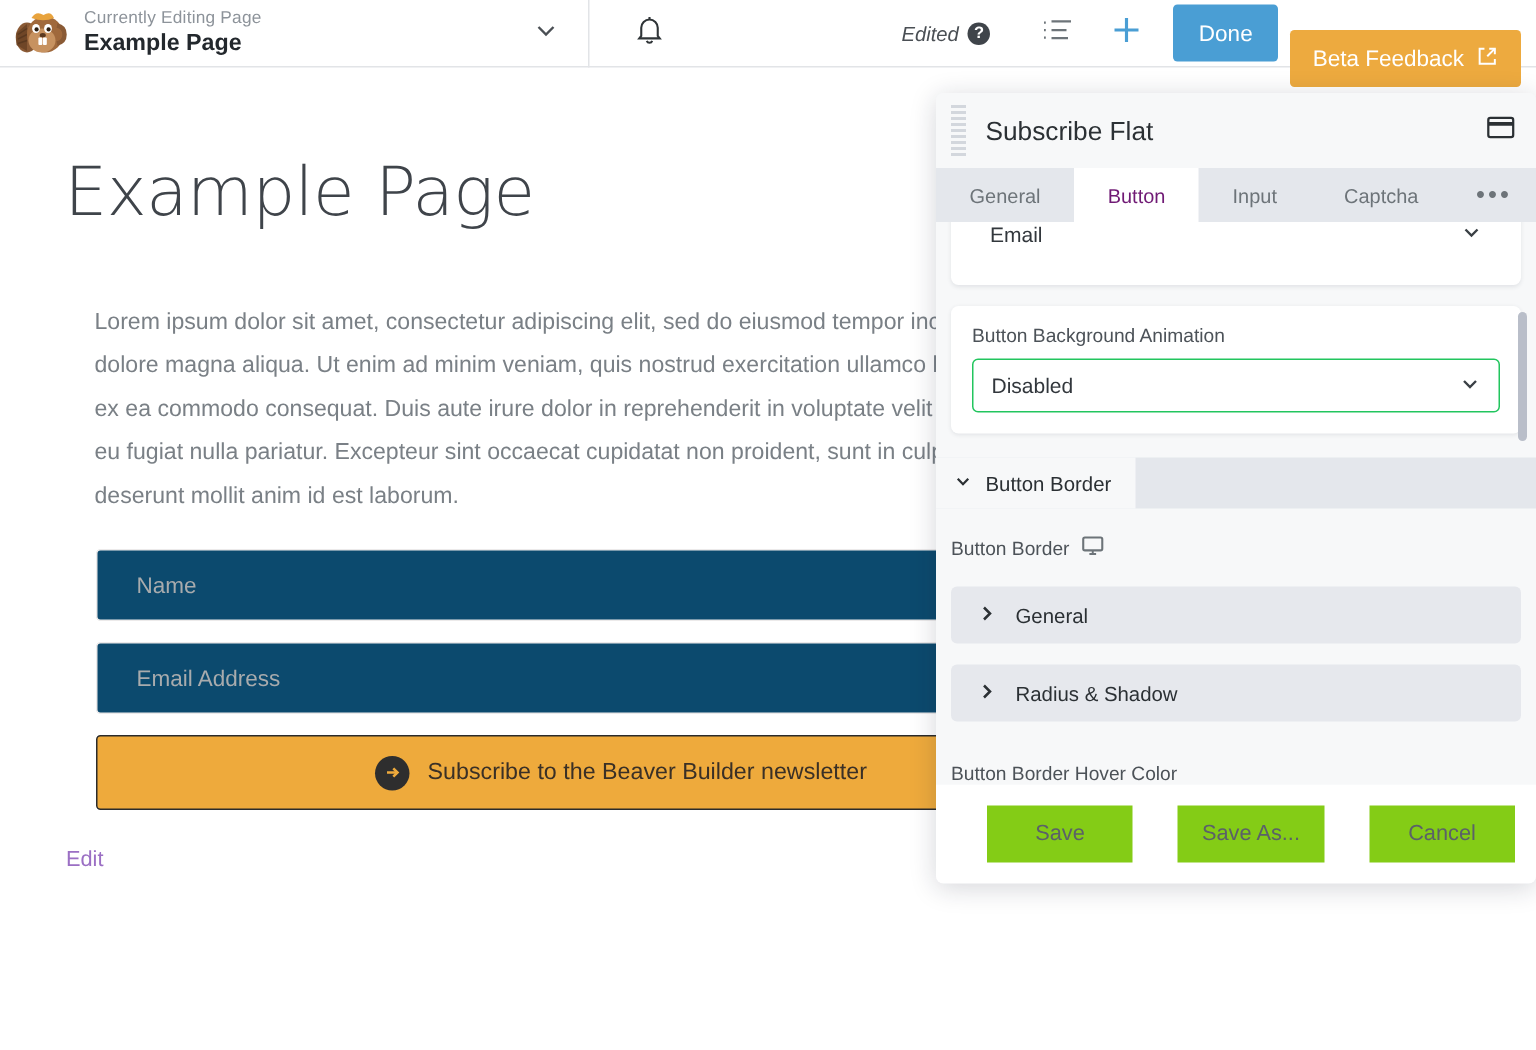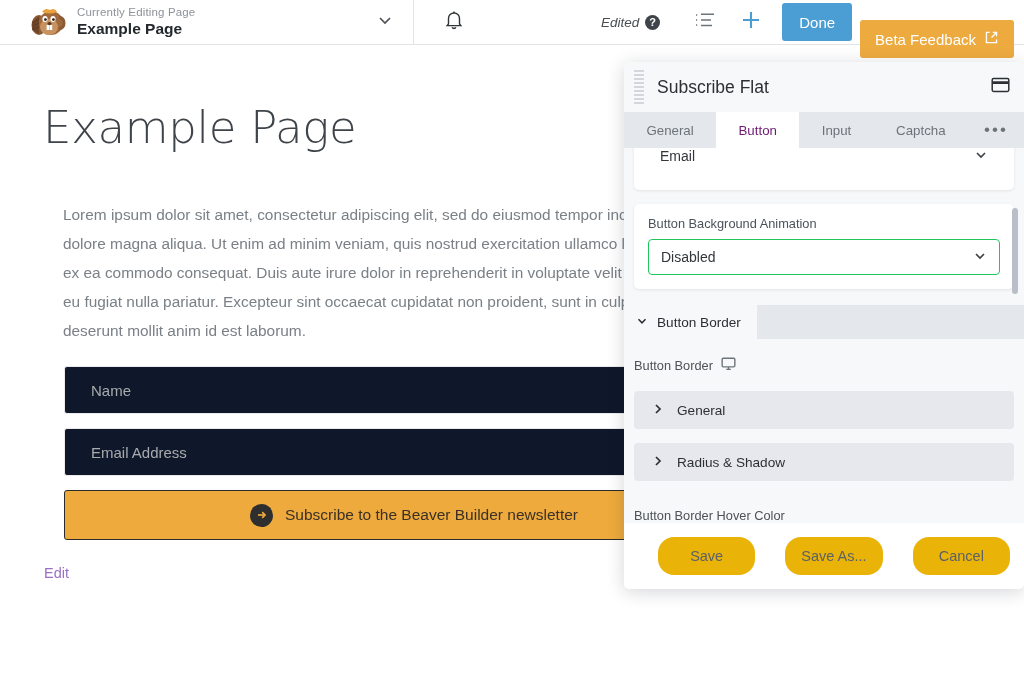--- a/index.html
+++ b/index.html
@@ -10,21 +10,21 @@
     background: #ffffff;
     font-family: "Liberation Sans", sans-serif;
     -webkit-font-smoothing: antialiased;
   }
   .screen { position: relative; width: 1024px; height: 700px; background: #fff; overflow: hidden; }
 
   
   .adminbar {
     position: absolute; top: 0; left: 0; width: 1024px; height: 45px;
     background: #ffffff; border-bottom: 1px solid #e2e4e7;
-    display: flex; align-items: center; z-index: 30; padding-left: 21px;
+    display: flex; align-items: center; z-index: 30;
   }
   .ab-left { display: flex; align-items: center; height: 45px; width: 393px;
              border-right: 1px solid #e2e4e7; padding-left: 8px; }
   .logo { width: 38px; height: 34px; flex: 0 0 38px; position: relative; }
   .page-meta { margin-left: 10px; line-height: 1.12; }
   .page-meta .small { font-size: 11.5px; color: #8d939a; letter-spacing: .15px; }
   .page-meta .big { font-size: 15.5px; color: #23282d; font-weight: bold; margin-top: 1px; }
   .ab-caret { margin-left: auto; margin-right: 18px; color: #4a4f54; }
 
   .ab-bell { width: 80px; display: flex; align-items: center; justify-content: center; height: 45px; }
@@ -45,21 +45,21 @@
 
   
   .content { position: absolute; top: 45px; left: 0; width: 1024px; height: 655px;
              background: #fff; overflow: hidden; }
   .page-title { font-family: "DejaVu Sans", sans-serif; font-weight: 300;
                 font-size: 45px; color: #3f444a; letter-spacing: -0.3px;
                 position: absolute; left: 43px; top: 56px; white-space: nowrap; }
   .para { position: absolute; left: 63px; top: 155px; width: 700px;
           font-size: 15.4px; line-height: 29px; color: #7a8086; }
   .form-wrap { position: absolute; left: 64px; top: 321px; width: 700px; }
-  .finput { height: 48px; background: #0f172a; border: 1px solid #eceaea; border-radius: 3px;
+  .finput { height: 48px; background: #0c4a6e; border: 1px solid #eceaea; border-radius: 3px;
             display: flex; align-items: center; padding-left: 26px; font-size: 15px;
             color: #a8abad; margin-bottom: 14px; width: 700px; }
   .subscribe-btn { width: 700px; height: 50px; background: #eeaa3c; border: 1px solid #2b2b2b;
                    border-radius: 3px; display: flex; align-items: center; justify-content: center;
                    gap: 12px; color: #3a3026; font-size: 15.5px; cursor: pointer; }
   .sb-circle { width: 23px; height: 23px; border-radius: 50%; background: #2e2e2e;
                display: flex; align-items: center; justify-content: center; flex: 0 0 23px; }
   .edit-link { position: absolute; left: 44px; top: 520px; font-size: 14.5px;
                color: #9b6fc4; cursor: pointer; }
 
@@ -102,21 +102,21 @@
                    align-items: center; padding-left: 18px; gap: 13px; font-size: 13.6px;
                    color: #2b3034; margin: 0 10px 14px; cursor: pointer; }
 
   .color-row { margin: 0 10px; }
 
   .scrollbar { position: absolute; right: 6px; top: 8px; width: 6px; height: 100%; }
   .scroll-thumb { position: absolute; top: 0; width: 6px; border-radius: 3px; background: #b9bec9; cursor: pointer; }
 
   .panel-foot { flex: 0 0 66px; background: #fff; display: flex; align-items: center;
                 gap: 10px; padding: 0 14px; }
-  .foot-btn { flex: 1 1 0; height: 38px; background: #eab308; border: 0; border-radius: 16px;
+  .foot-btn { flex: 1 1 0; height: 38px; background: #84cc16; border: 0; border-radius: 0;
               font-size: 14.5px; color: #5b6168; cursor: pointer;
               font-family: "Liberation Sans", sans-serif; margin-left: 20px; }
 </style>
 </head>
 <body>
 
 <div class="screen">
 
   <div class="adminbar">
     <div class="ab-left">

